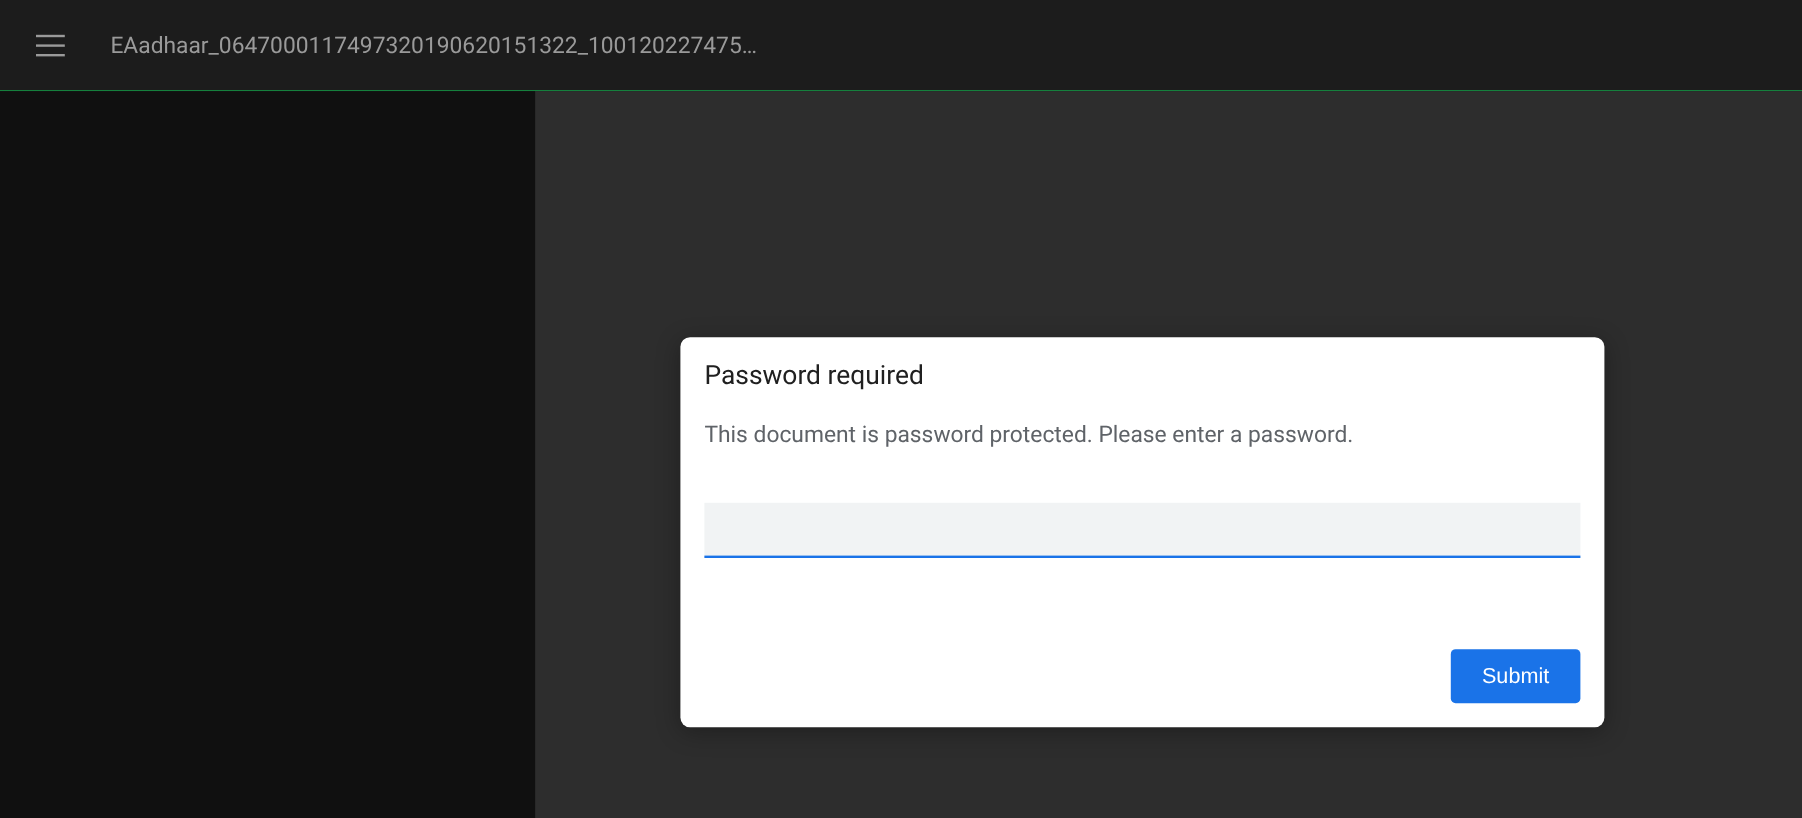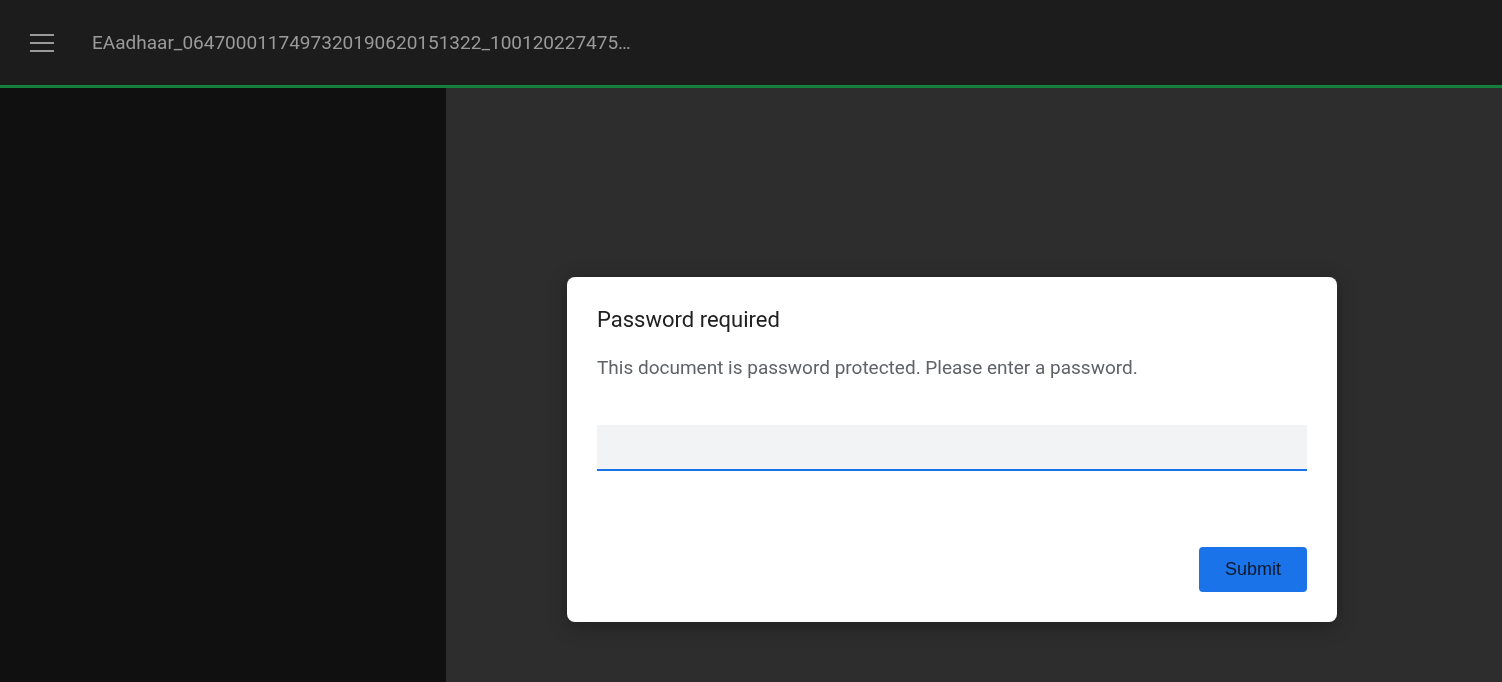--- a/index.html
+++ b/index.html
@@ -9,26 +9,26 @@
     }
     body {
       font-family: 'Roboto', 'Segoe UI', Arial, sans-serif;
       background: #1c1c1c;
       width: 1502px;
       height: 682px;
       overflow: hidden;
       position: relative;
     }
     .header {
-      height: 88px;
+      height: 76px;
       background: #1c1c1c;
       display: flex;
       align-items: center;
       padding-left: 30px;
-      border-bottom: 3px solid #15803d;
+      border-bottom: 1px solid #15803d;
     }
     .menu-icon {
       width: 24px;
       height: 18px;
       display: flex;
       flex-direction: column;
       justify-content: space-between;
       cursor: pointer;
       margin-right: 38px;
     }
@@ -56,26 +56,26 @@
       height: 100%;
     }
     .viewer {
       flex: 1;
       background: #2d2d2d;
       height: 100%;
       position: relative;
     }
     .dialog {
       position: absolute;
-      top: 189px;
+      top: 205px;
       left: 121px;
       width: 770px;
       background: #ffffff;
       border-radius: 8px;
-      padding: 30px;
+      padding: 20px;
       box-shadow: 0 4px 20px rgba(0,0,0,0.3);
     }
     .dialog-title {
       font-size: 22px;
       color: #202020;
       font-weight: 400;
       margin-bottom: 24px;
     }
     .dialog-message {
       font-size: 19px;
@@ -94,21 +94,21 @@
       font-size: 16px;
       color: #202020;
     }
     .dialog-footer {
       display: flex;
       justify-content: flex-end;
       margin-top: 76px;
     }
     .submit-button {
       background: #1a73e8;
-      color: #0f172a;
+      color: #ffffff;
       border: none;
       border-radius: 4px;
       padding: 12px 26px;
       font-size: 18px;
       font-weight: 500;
       cursor: pointer;
     }
   </style>
 </head>
 <body>

